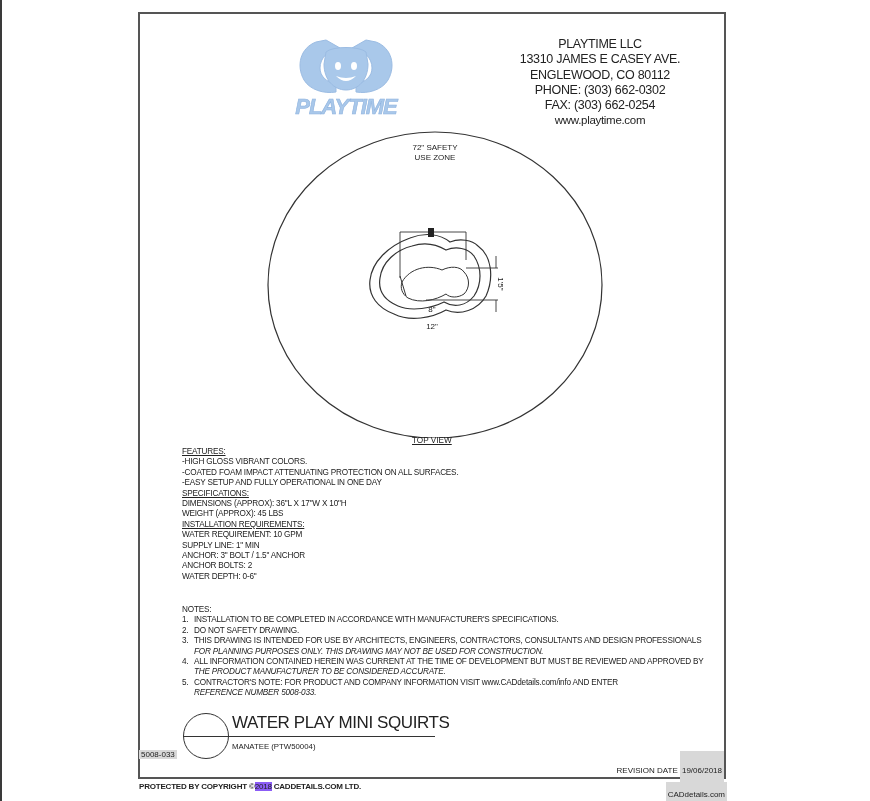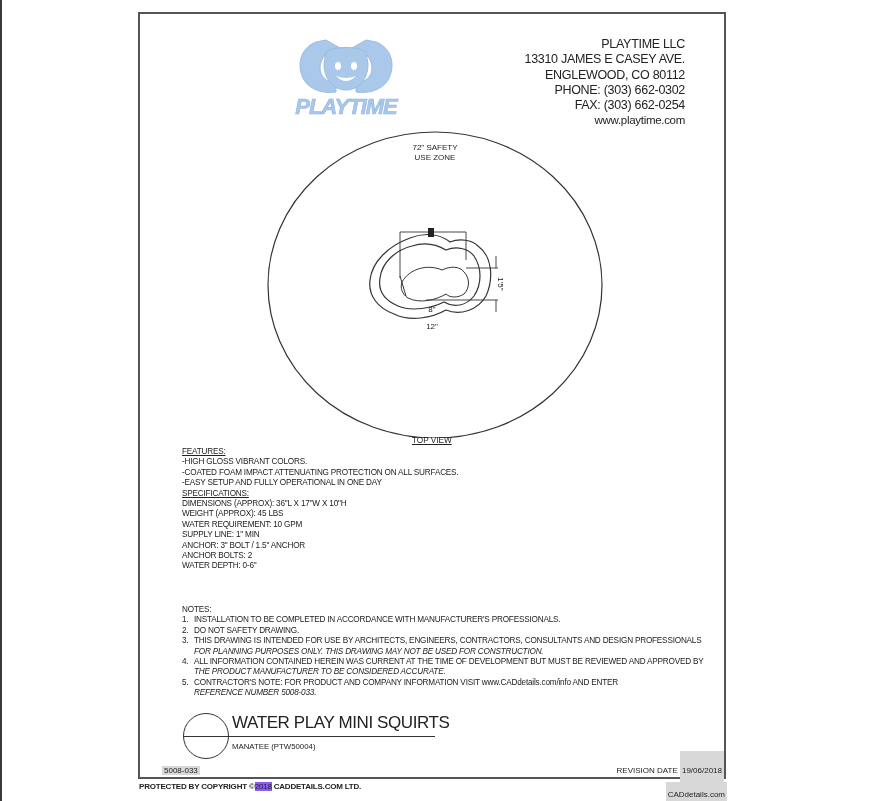--- a/index.html
+++ b/index.html
@@ -1,35 +1,35 @@
 <!DOCTYPE html>
 <html><head>
 <meta charset="utf-8">
 <style>
   html, body { margin:0; padding:0; background:#ffffff; }
   body { width:870px; height:801px; position:relative; overflow:hidden; font-family:"Liberation Sans", sans-serif; color:#222; }
   .left-edge { position:absolute; left:0; top:0; width:2px; height:801px; background:#3a3a3a; }
   .sheet { position:absolute; left:138px; top:12px; width:588px; height:767px; border:2px solid #555; box-sizing:border-box; background:#fff; }
   .logo { position:absolute; left:286px; top:36px; width:120px; height:82px; }
-  .company { position:absolute; left:515px; top:37px; width:170px; text-align:right; font-size:12.5px; line-height:15.3px; color:#222; letter-spacing:-0.3px; }
+  .company { position:absolute; left:515px; top:37px; width:170px; text-align:center; font-size:12.5px; line-height:15.3px; color:#222; letter-spacing:-0.3px; }
   .company .web { font-size:11.5px; }
   .drawing { position:absolute; left:260px; top:128px; width:360px; height:310px; }
   .txt { position:absolute; font-size:8.2px; line-height:10.4px; color:#222; white-space:nowrap; letter-spacing:-0.2px; }
   .u { text-decoration:underline; }
   .features { left:182px; top:447px; }
   .notes { left:182px; top:605px; }
   .notes .li { display:flex; }
   .notes .num { width:12px; flex:none; }
   .notes .indent { padding-left:12px;font-style:italic; }
   .topview { position:absolute; left:412px; top:436px; font-size:8.2px; text-decoration:underline; color:#222; }
   .title-circle { position:absolute; left:183px; top:713px; width:46px; height:46px; border:1.5px solid #333; border-radius:50%; box-sizing:border-box; }
   .title-rule { position:absolute; left:183px; top:736px; width:252px; height:0; border-top:1.5px solid #333; }
   .title-main { position:absolute; left:232px; top:713px; font-size:17px; color:#222; letter-spacing:-0.4px; }
   .title-sub { position:absolute; left:232px; top:742px; font-size:7.8px; color:#222; }
-  .code { position:absolute; left:139px; top:766px; font-size:8px; background:#d8d8d8; padding:0 2px; color:#222;margin-left:23px; }
+  .code { position:absolute; left:139px; top:750px; font-size:8px; background:#d8d8d8; padding:0 2px; color:#222; }
   .revision { position:absolute; right:146px; top:766px; font-size:8px; color:#222; }
   .revision .date { background:#d8d8d8; padding:15px 2px; }
   .copyright { position:absolute; left:139px; top:782px; font-size:8px; font-weight:bold; color:#222; letter-spacing:-0.2px; }
   .copyright .yr { background:#8b5cf6; font-weight:normal; }
   .cadlink { position:absolute; right:143px; top:782px; font-size:8px; background:#d8d8d8; padding:8px 2px; color:#222; }
 </style>
 </head>
 <body>
 
 <div class="left-edge"></div>
@@ -94,32 +94,33 @@
 <div class="topview">TOP VIEW</div>
 
 <div class="txt features">
   <div class="u">FEATURES:</div>
   <div>-HIGH GLOSS VIBRANT COLORS.</div>
   <div>-COATED FOAM IMPACT ATTENUATING PROTECTION ON ALL SURFACES.</div>
   <div>-EASY SETUP AND FULLY OPERATIONAL IN ONE DAY</div>
   <div class="u">SPECIFICATIONS:</div>
   <div>DIMENSIONS (APPROX): 36"L X 17"W X 10"H</div>
   <div>WEIGHT (APPROX): 45 LBS</div>
+  <div class="u">INSTALLATION REQUIREMENTS:</div>
   <div>WATER REQUIREMENT: 10 GPM</div>
   <div>SUPPLY LINE: 1" MIN</div>
   <div>ANCHOR: 3" BOLT / 1.5" ANCHOR</div>
   <div>ANCHOR BOLTS: 2</div>
   <div>WATER DEPTH: 0-6"</div>
 </div>
 
 <div class="txt notes">
   <div>NOTES:</div>
   <div class="li">
       <span class="num">1.</span>
-      <span>INSTALLATION TO BE COMPLETED IN ACCORDANCE WITH MANUFACTURER'S PROFESSIONALS.</span>
+      <span>INSTALLATION TO BE COMPLETED IN ACCORDANCE WITH MANUFACTURER'S SPECIFICATIONS.</span>
     </div>
   <div class="li">
       <span class="num">2.</span>
       <span>DO NOT SAFETY DRAWING.</span>
     </div>
   <div class="li">
       <span class="num">3.</span>
       <span>THIS DRAWING IS INTENDED FOR USE BY ARCHITECTS, ENGINEERS, CONTRACTORS, CONSULTANTS AND DESIGN PROFESSIONALS</span>
     </div>
   <div class="indent">FOR PLANNING PURPOSES ONLY.  THIS DRAWING MAY NOT BE USED FOR CONSTRUCTION.</div>

